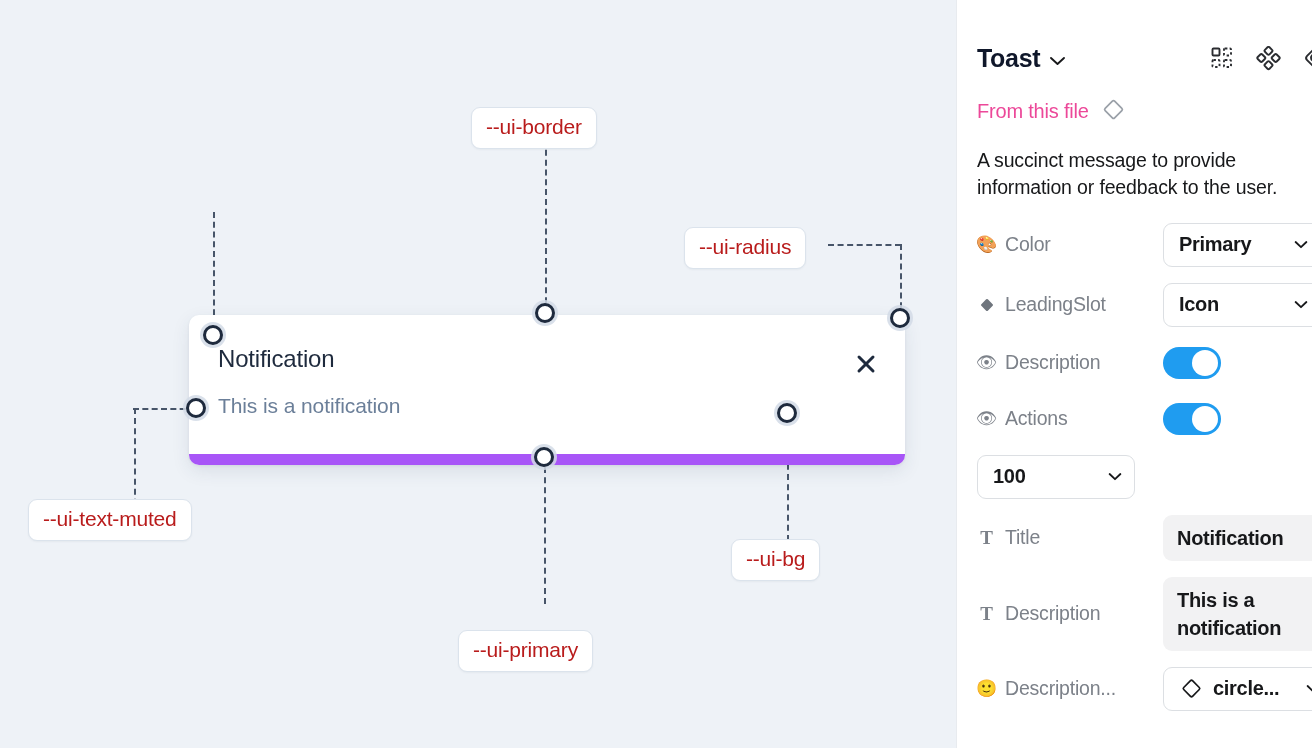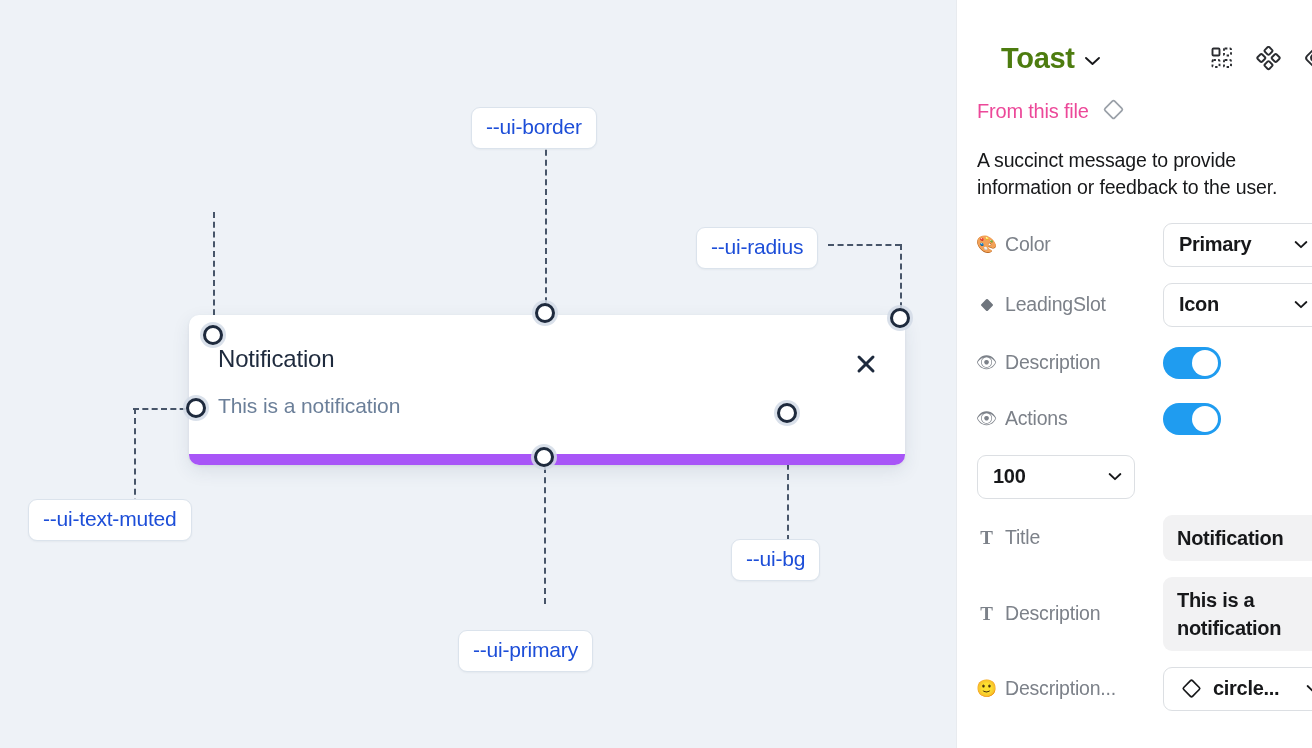--- a/index.html
+++ b/index.html
@@ -81,21 +81,21 @@
   }
 
   
   .chip {
     position: absolute;
     background: #ffffff;
     border: 1px solid #dbe3ec;
     border-radius: 9px;
     padding: 7px 14px 9px;
     font-size: 21px;
-    color: #1d4ed8;
+    color: #b91c1c;
     white-space: nowrap;
     box-shadow: 0 1px 2px rgba(40,55,85,0.05);
     z-index: 6;
     letter-spacing: -0.2px;
   }
 
   
   .panel {
     position: relative;
     flex: 1 1 auto;
@@ -103,24 +103,23 @@
     background: #ffffff;
     border-left: 1px solid #e8ebef;
     padding: 0 14px 0 20px;
   }
   .panel-header {
     display: flex; align-items: center;
     height: 64px;
     margin-top: 26px;
   }
   .panel-title {
-    font-size: 29px; font-weight: bold;
-    color: #4d7c0f;
+    font-size: 25px; font-weight: bold;
+    color: #0f172a;
     letter-spacing: -0.3px;
-    margin-left: 24px;
   }
   .title-chevron {
     margin-left: 9px; margin-top: 4px;
     display: flex; align-items: center;
     cursor: pointer;
   }
   .header-icons {
     margin-left: auto;
     display: flex; align-items: center; gap: 22px;
     padding-right: 4px;
@@ -237,21 +236,21 @@
     </div>
 
     <div class="dot" style="left:213px; top:335px;"></div>
     <div class="dot" style="left:545px; top:313px;"></div>
     <div class="dot" style="left:900px; top:318px;"></div>
     <div class="dot" style="left:196px; top:408px;"></div>
     <div class="dot" style="left:787px; top:413px;"></div>
     <div class="dot" style="left:544px; top:457px;"></div>
 
     <div class="chip" style="left:471px; top:107px;">--ui-border</div>
-    <div class="chip" style="left:684px; top:227px;margin-left:12px;">--ui-radius</div>
+    <div class="chip" style="left:684px; top:227px;">--ui-radius</div>
     <div class="chip" style="left:28px;  top:499px;">--ui-text-muted</div>
     <div class="chip" style="left:458px; top:630px;">--ui-primary</div>
     <div class="chip" style="left:731px; top:539px;">--ui-bg</div>
   </div>
 
   <div class="panel">
 
     <div class="panel-header">
       <div class="panel-title">Toast</div>
       <div class="title-chevron">

